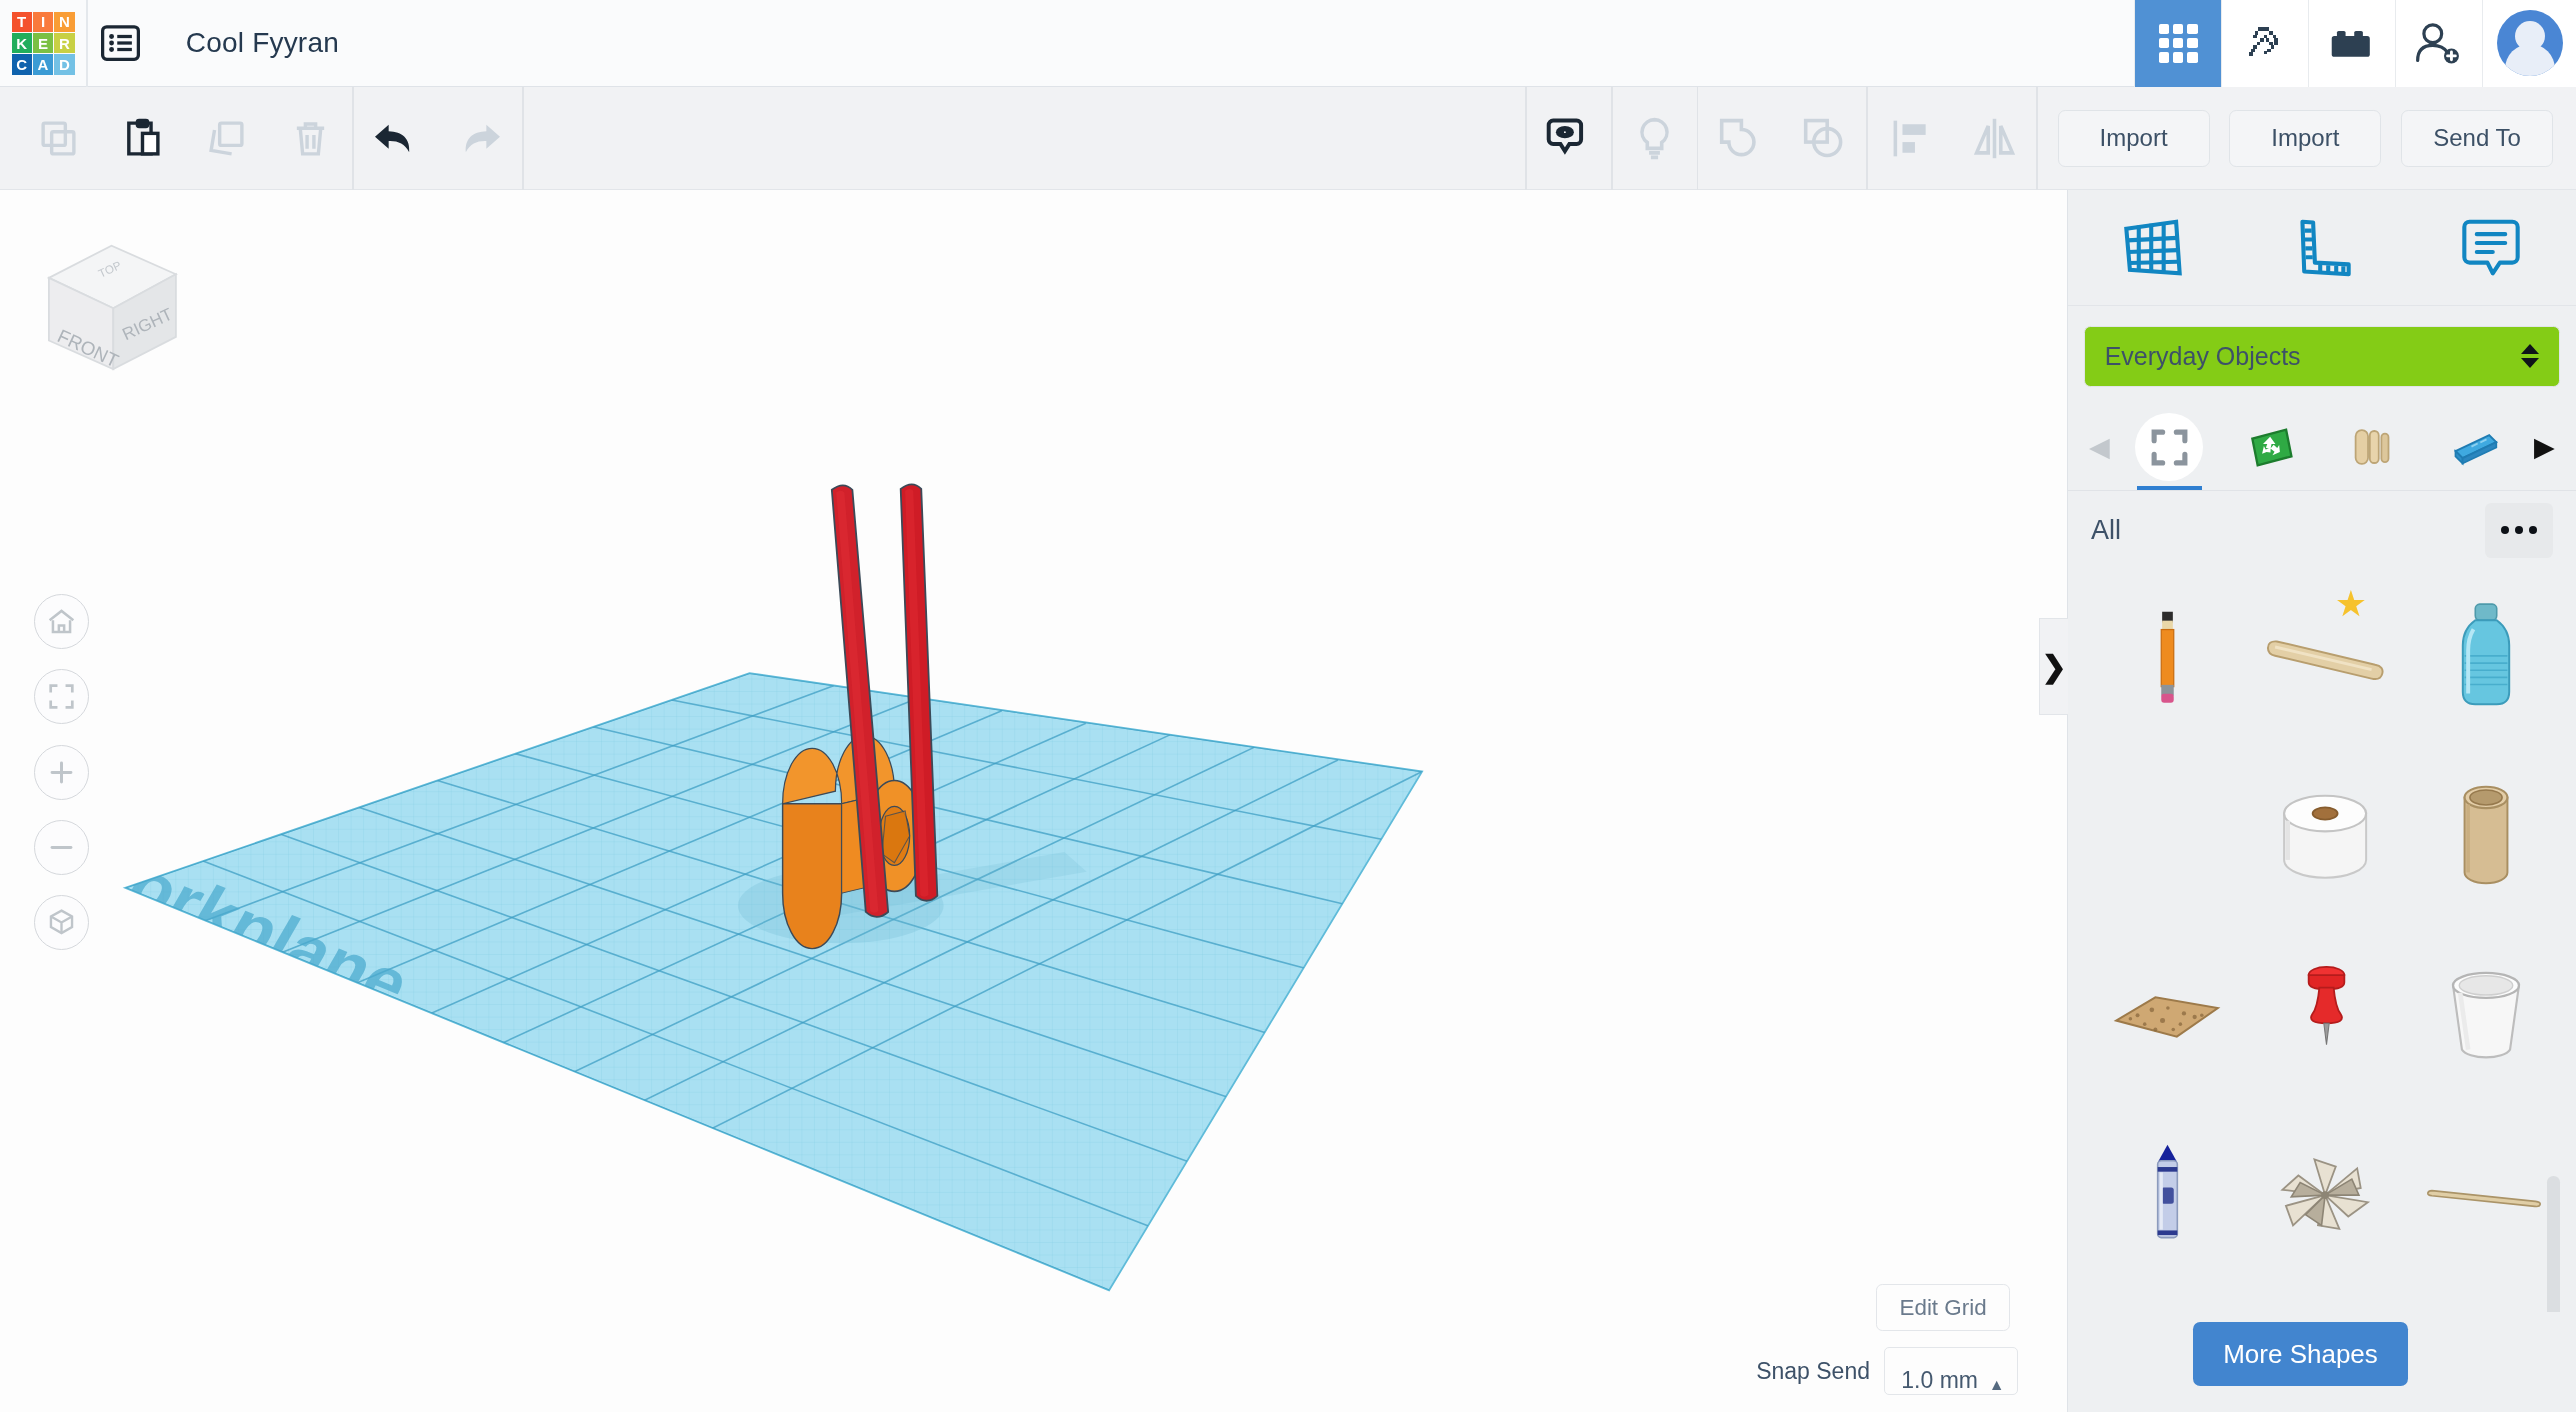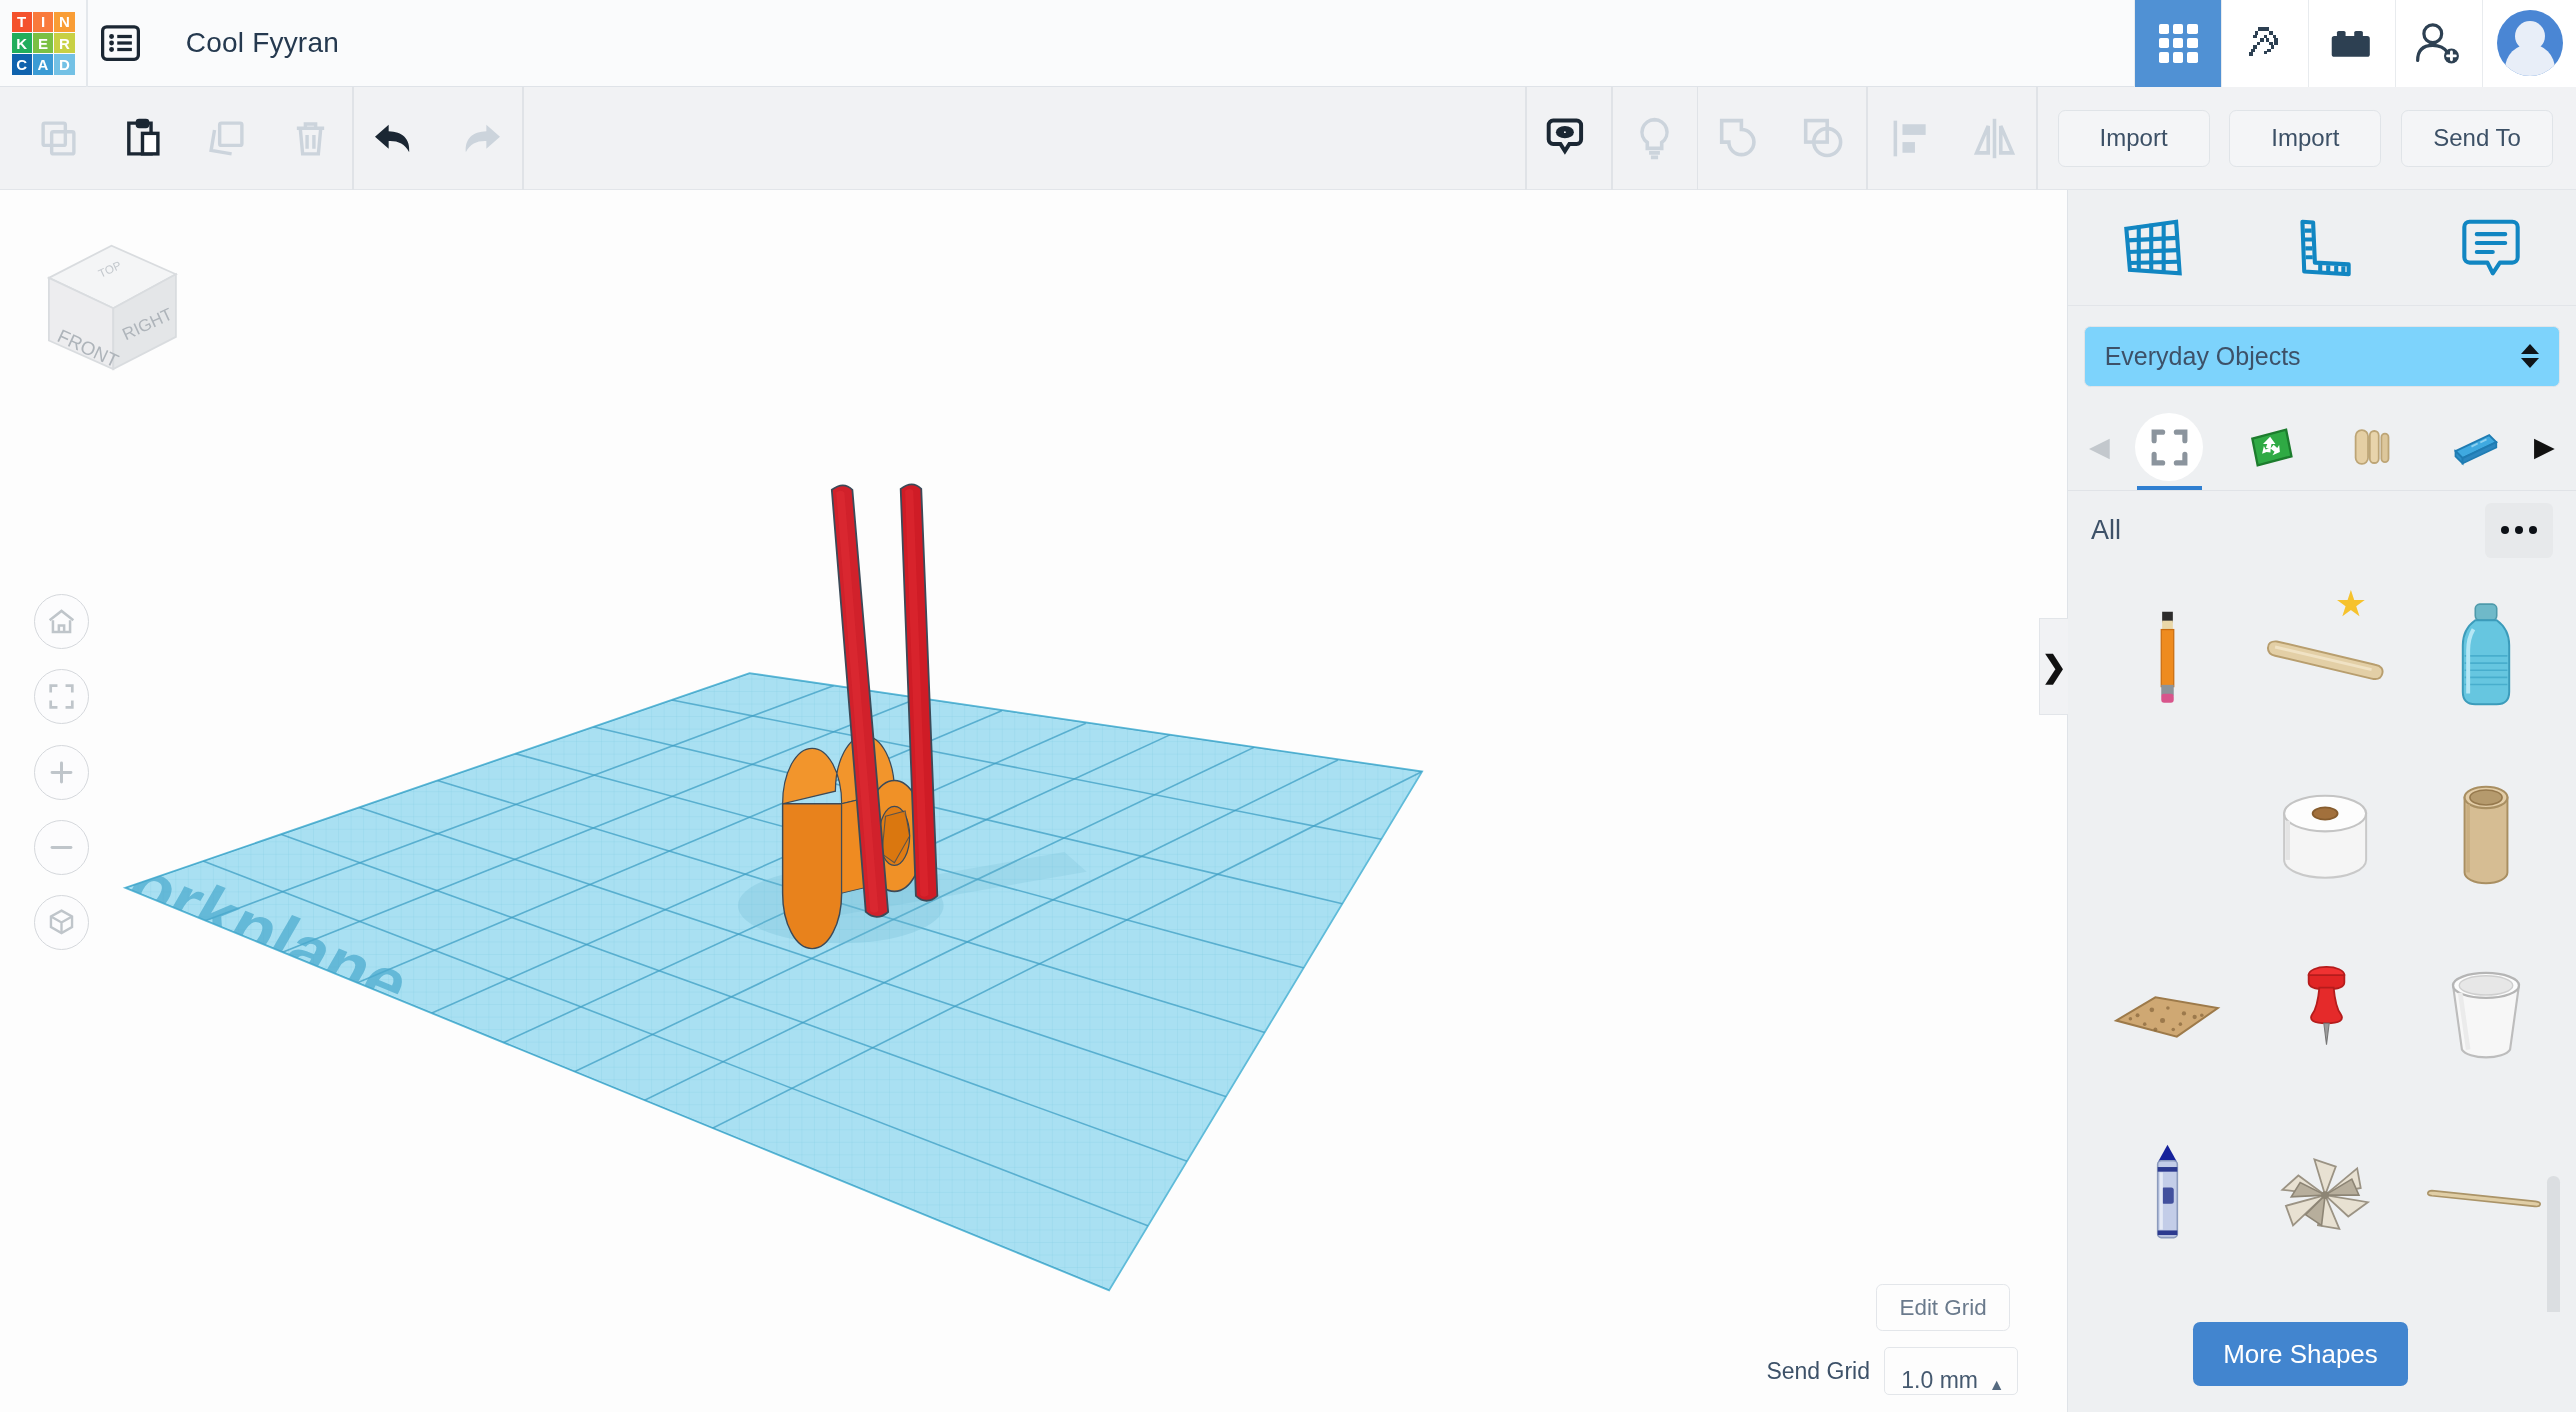--- a/index.html
+++ b/index.html
@@ -141,21 +141,21 @@
     background: #eef0f2;
     border-left: 1.8px solid #dfe3e8;
   }
   .panel-icons {
     height: 116px; display: flex; align-items: center; justify-content: space-around;
     border-bottom: 0.9px solid #e2e5e9;
   }
   .panel-icon { width: 98px; height: 98px; display:flex; align-items:center; justify-content:center; cursor: pointer; }
   .dropdown {
     margin: 19.7px 16px 0 16px; height: 61px;
-    border: 1.8px solid #e1e4e8; border-radius: 6.3px; background: #7dd3fc;
+    border: 1.8px solid #e1e4e8; border-radius: 6.3px; background: #84cc16;
     display: flex; align-items: center; padding: 0 19.7px;
     color: #3d5168; font-size: 25px; cursor: pointer;
   }
   .dd-arrows { margin-left: auto; display: flex; flex-direction: column; gap: 4.5px; }
   .tri-up { width:0;height:0;border-left:9px solid transparent;border-right:9px solid transparent;border-bottom:10.7px solid #0f1419; }
   .tri-dn { width:0;height:0;border-left:9px solid transparent;border-right:9px solid transparent;border-top:10.7px solid #0f1419; }
 
   .cat-strip {
     margin: 18px 0 0 0; height: 86px;
     display: flex; align-items: center;
@@ -494,21 +494,21 @@
     </div>
     <div class="navbtn nav5">
       <svg width="29" height="29" viewBox="0 0 22 22" fill="none" stroke="#bfc5ca" stroke-width="1.8">
         <path d="M11 2L19 6.5v8L11 19 3 14.5v-8z"></path>
           <path d="M3 6.5L11 11l8-4.5M11 11v8"></path>
       </svg>
     </div>
 
     <div class="edit-grid-btn">Edit Grid</div>
     <div class="snap-row">
-      <span class="snap-label">Send Grid</span>
+      <span class="snap-label">Snap Send</span>
       <div class="snap-select">
         <span>1.0 mm</span>
         <span style="font-size:16px;color:#556a80;">▲</span>
       </div>
     </div>
   </div>
 
   <div class="panel">
 
     <div class="collapse-handle">

